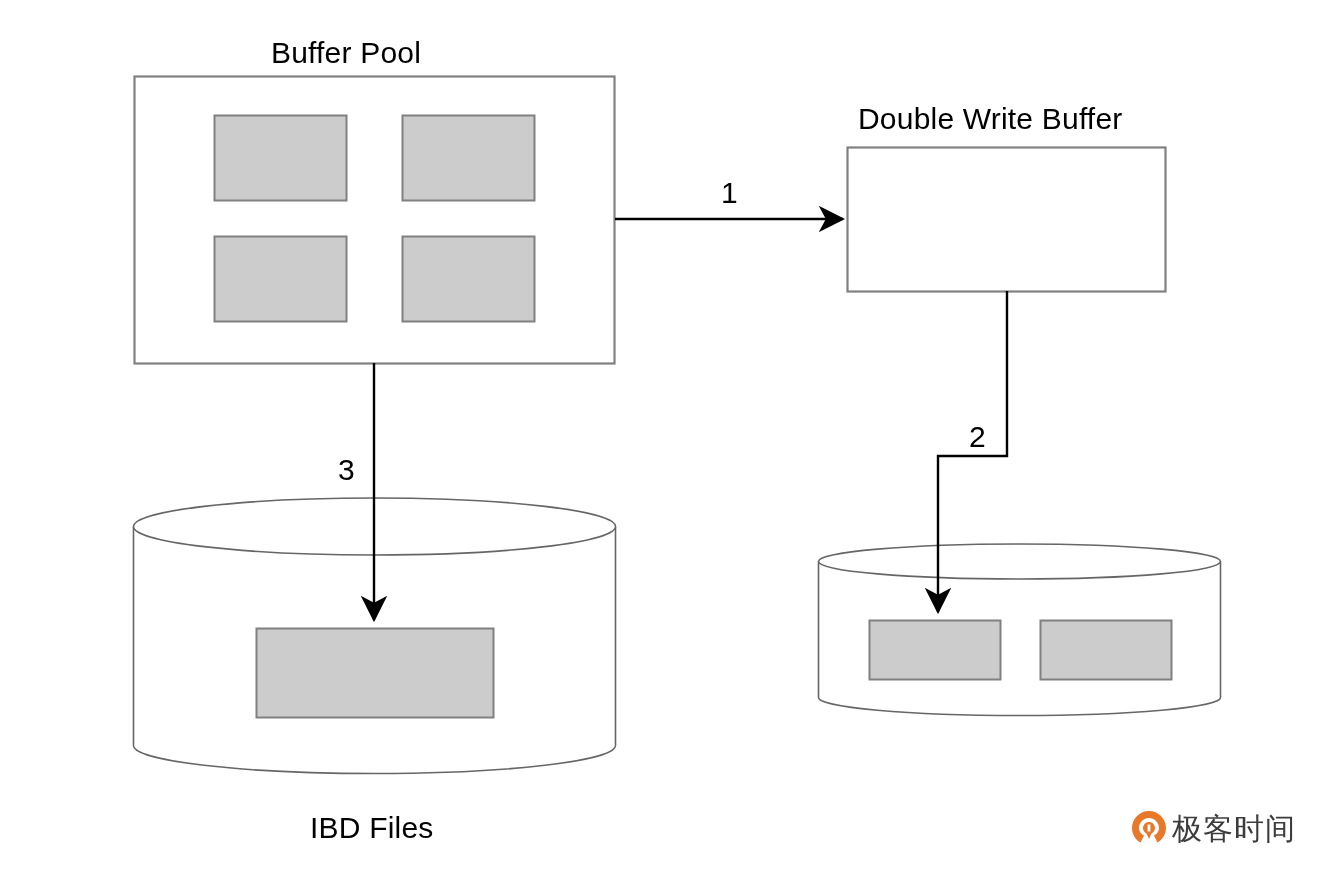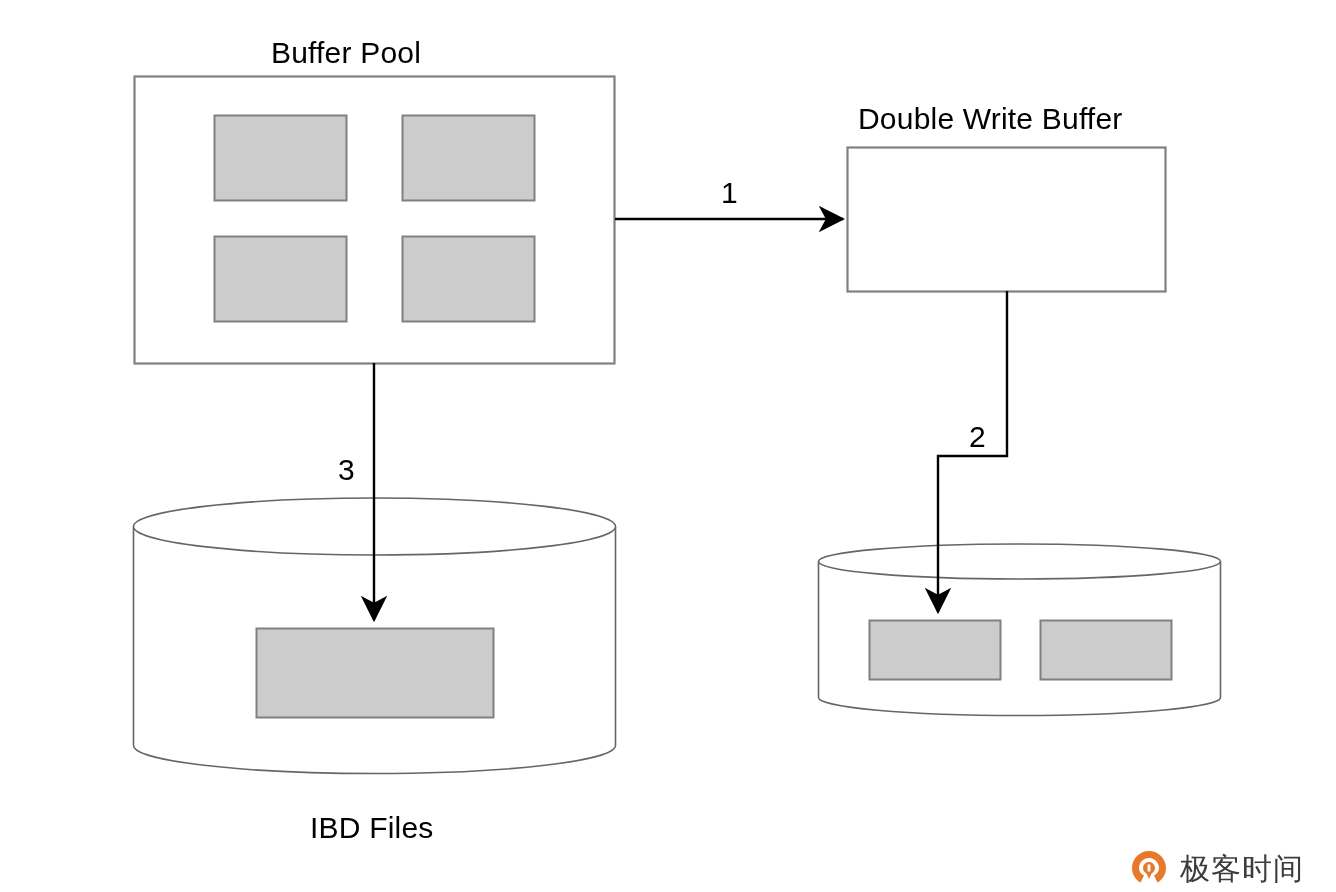--- a/index.html
+++ b/index.html
@@ -35,24 +35,24 @@
     font-size: 30px;
     letter-spacing: 0.2px;
   }
   .step-label {
     font-size: 30px;
     font-weight: 400;
   }
   #watermark {
     position: absolute;
     left: 1128px;
-    top: 848px;
+    top: 808px;
     display: flex;
     align-items: center;
-    gap: 10px;
+    gap: 2px;
   }
   #watermark-text {
     font-family: "DejaVu Sans", sans-serif;
     font-size: 30px;
     color: #3c3c3c;
     letter-spacing: 1px;
     white-space: nowrap;
   }
 </style>
 </head>

